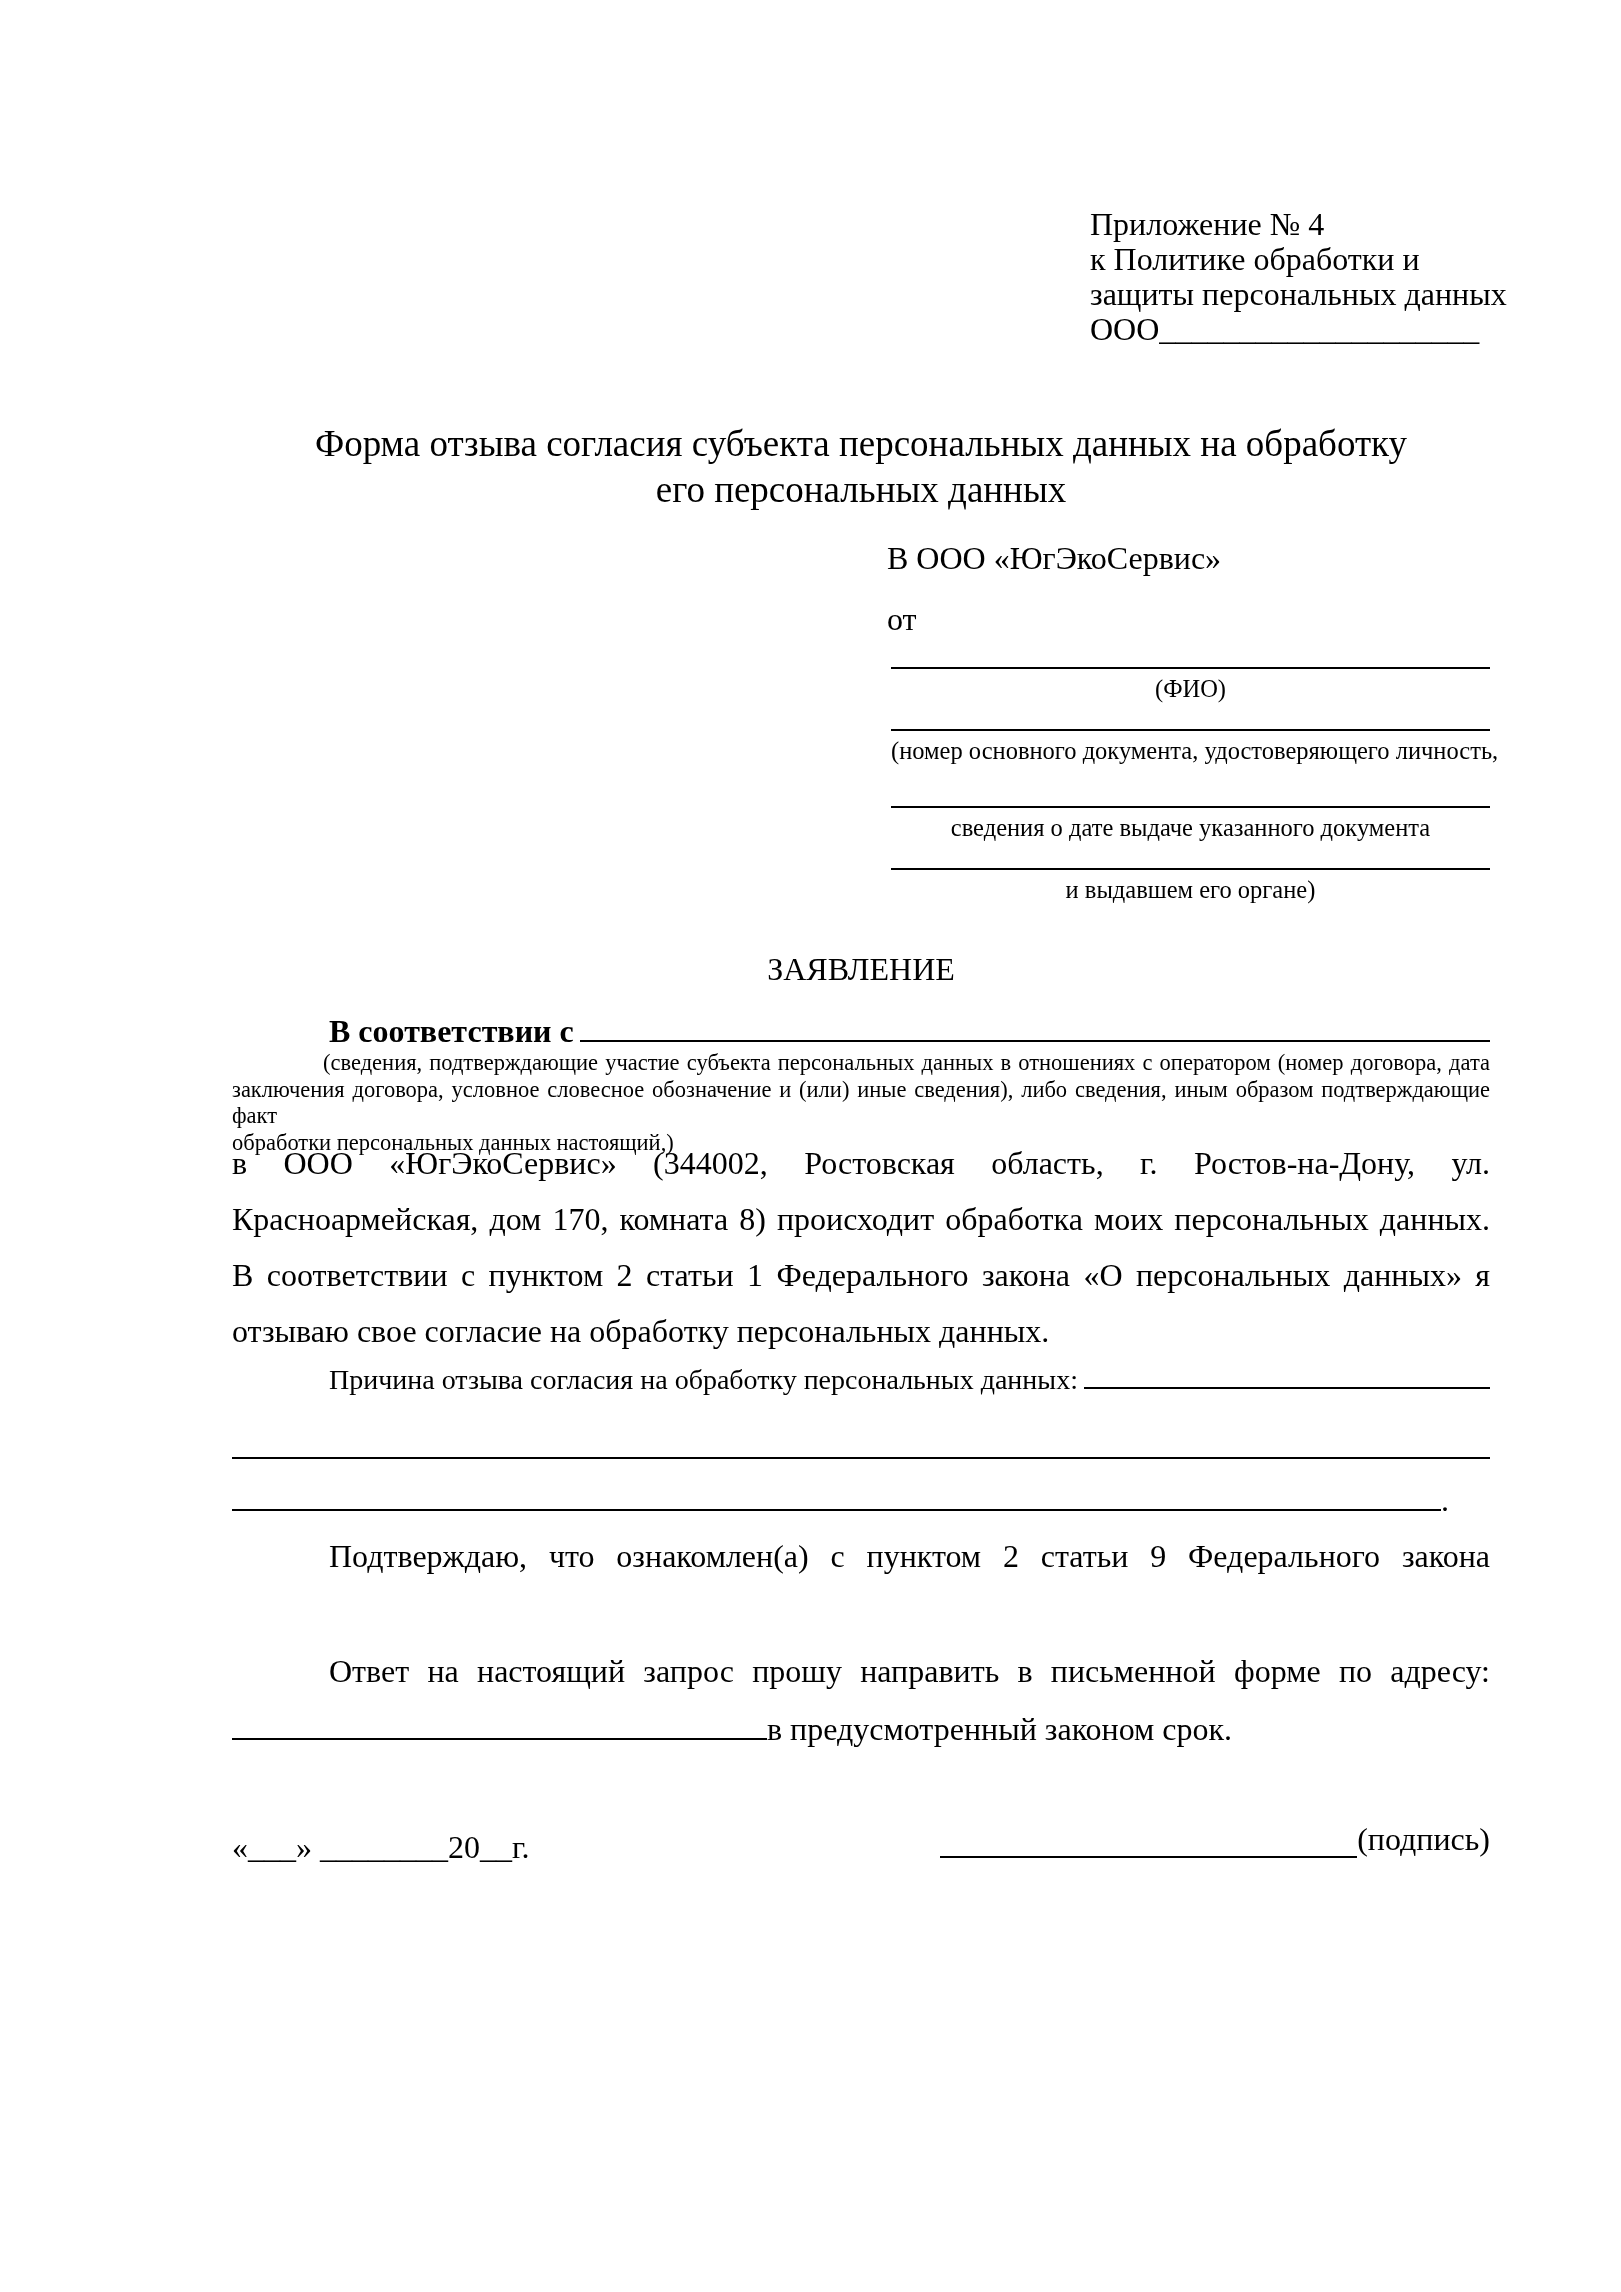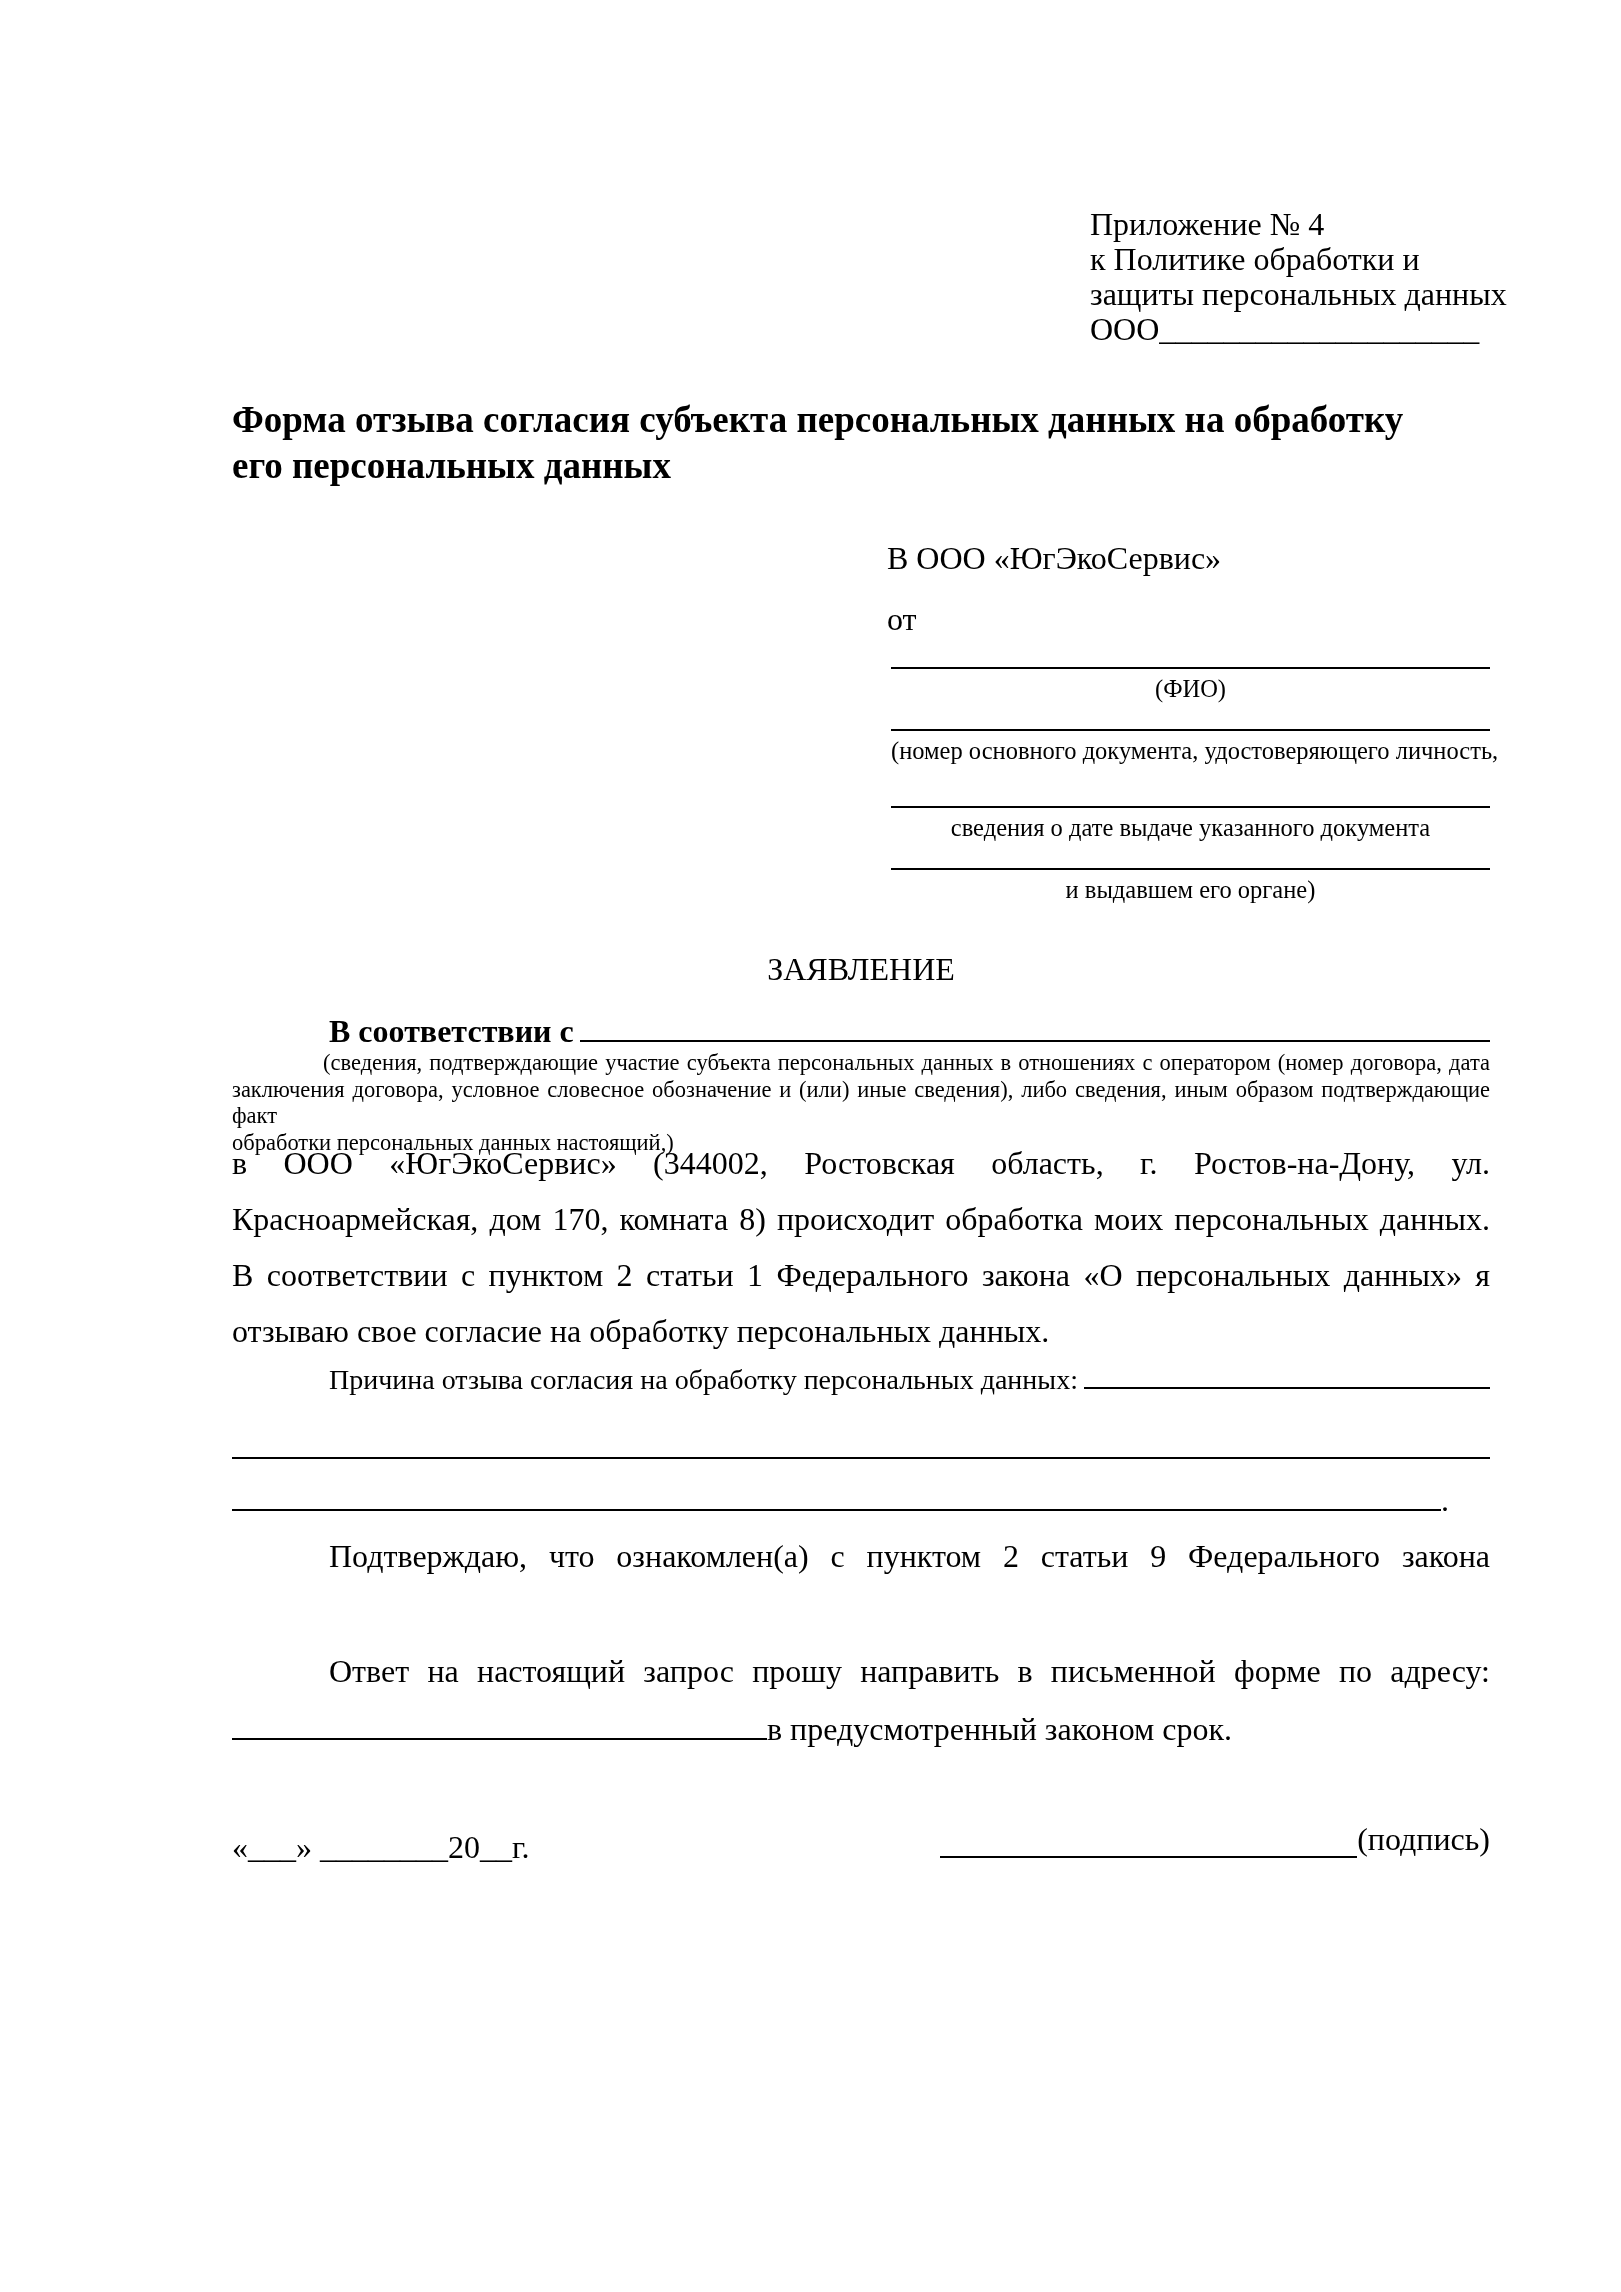--- a/index.html
+++ b/index.html
@@ -11,21 +11,21 @@
     overflow:hidden;
   }
   .abs{position:absolute;}
   .rule{position:absolute;border-top:2.9px solid #000;height:0;}
   .fill{flex:1 1 auto;height:0;border-bottom:2.9px solid #000;}
   .fill-fixed{flex:0 0 auto;height:0;border-bottom:2.9px solid #000;}
   .flexrow{display:flex;align-items:baseline;}
   .just{text-align:justify;text-align-last:justify;}
 
   .header-note{left:1090px;top:207px;width:421px;font-size:32px;line-height:35px;white-space:nowrap;}
-  .doc-title{left:232px;top:397px;width:1258px;font-size:37px;font-weight:bold;line-height:46px;}
+  .doc-title{left:232px;top:421px;width:1258px;font-size:37px;font-weight:normal;line-height:46px;text-align:center;}
   .addr-to{left:887px;top:540px;font-size:32px;white-space:nowrap;}
   .addr-from{left:887px;top:601px;font-size:32px;}
   .addr-cap{left:891px;width:599px;font-size:24.5px;text-align:center;white-space:nowrap;}
   .stmt-heading{left:232px;top:951px;width:1258px;font-size:32px;text-align:center;}
   .intro-row{left:232px;top:1013px;width:1258px;font-size:32px;}
   .intro-row .lead{padding-left:97px;white-space:nowrap;font-weight:bold;}
   .intro-row .fill{margin-left:5.9px;}
   .intro-caption{left:232px;top:1050px;width:1258px;font-size:22.5px;line-height:26.5px;}
   .intro-caption .l1{text-indent:91px;}
   .body-par{left:232px;top:1135px;width:1258px;font-size:32px;line-height:56px;}

